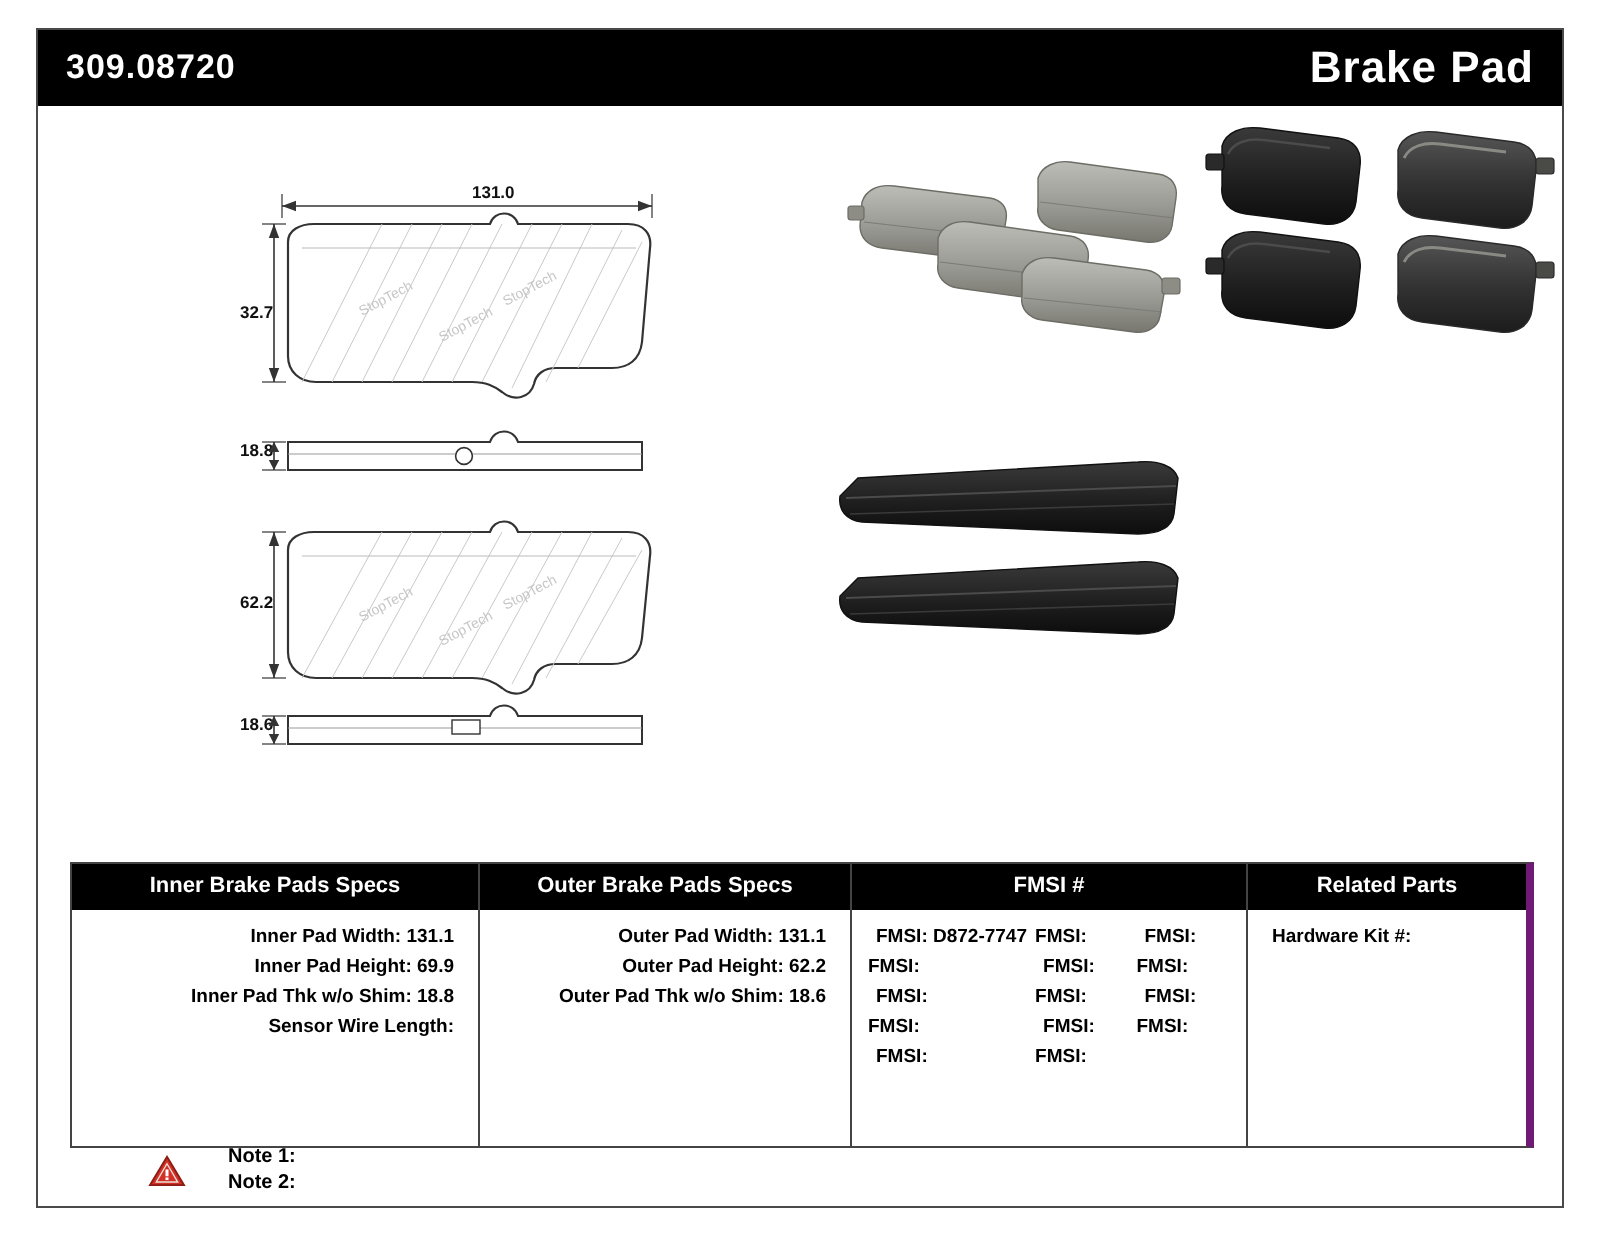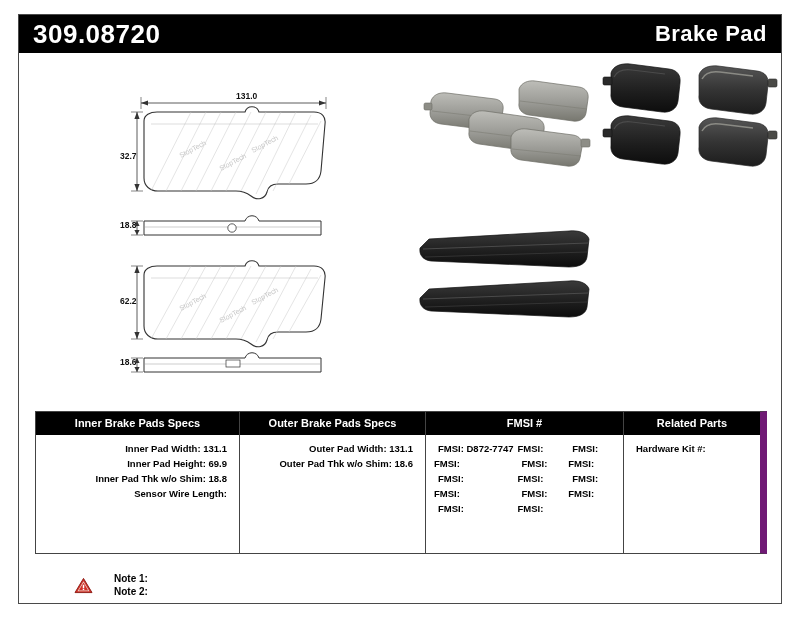--- a/index.html
+++ b/index.html
@@ -27,21 +27,21 @@
     left: 0; top: 0;
     width: 100%; height: 38px;
     background: #000;
     color: #fff;
     display: flex;
     align-items: center;
     justify-content: space-between;
     padding: 0 14px;
   }
   .part-number {
-    font-size: 26px;
+    font-size: 17px;
     font-weight: bold;
     letter-spacing: 0.5px;
   }
   .doc-title {
     font-size: 22px;
     font-weight: bold;
     letter-spacing: 0.5px;
   }
   
   .drawing-area {
@@ -61,22 +61,23 @@
   .tables {
     position: absolute;
     left: 16px; top: 396px;
     width: 732px;
     display: flex;
     align-items: stretch;
   }
   .col {
     border: 1px solid #444;
     border-right: none;
-  }
-  .col:last-child { border-right: 7px solid #701a75; }
+    margin-top: 20px;
+  }
+  .col:last-child { border-right: 4px solid #701a75; }
   .col-head {
     background: #000;
     color: #fff;
     font-size: 11px;
     font-weight: bold;
     text-align: center;
     padding: 5px 4px 6px;
     white-space: nowrap;
   }
   .col-body {
@@ -341,20 +342,21 @@
         <div class="spec-row">Inner Pad Height: 69.9</div>
         <div class="spec-row">Inner Pad Thk w/o Shim: 18.8</div>
         <div class="spec-row">Sensor Wire Length:</div>
       </div>
     </div>
 
     <div class="col c2">
       <div class="col-head">Outer Brake Pads Specs</div>
       <div class="col-body">
         <div class="spec-row">Outer Pad Width: 131.1</div>
+        <div class="spec-row">Outer Pad Height: 62.2</div>
         <div class="spec-row">Outer Pad Thk w/o Shim: 18.6</div>
       </div>
     </div>
 
     <div class="col c3">
       <div class="col-head">FMSI #</div>
       <div class="col-body">
         <div class="fmsi-grid">
           <div class="fmsi-cell left">FMSI:  D872-7747</div>
           <div class="fmsi-cell">FMSI:</div>

